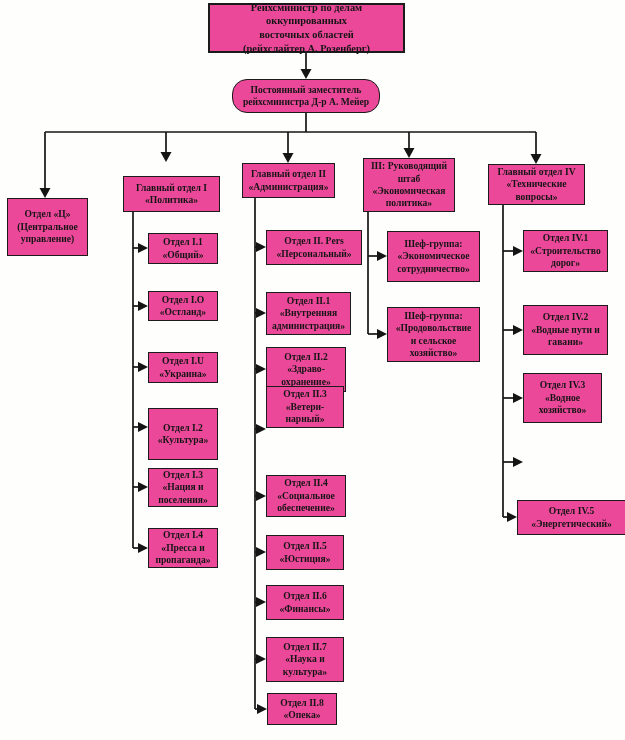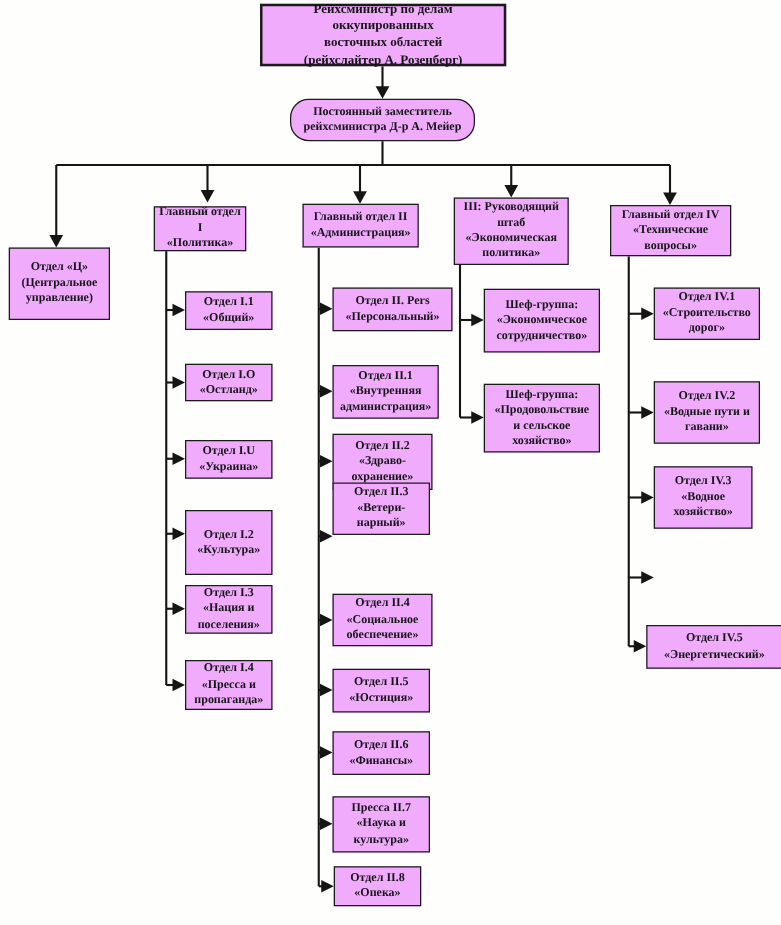--- a/index.html
+++ b/index.html
@@ -7,21 +7,21 @@
     position:relative;
     width:625px;height:740px;
     background:#fefefc;
     font-family:"Liberation Serif","DejaVu Serif",serif;
     overflow:hidden;
   }
   #conn{position:absolute;left:0;top:0;width:625px;height:740px;}
   .node{
     position:absolute;
     box-sizing:border-box;
-    background:#f0abfc;
+    background:#ec4899;
     border:1.4px solid #1b1b1b;
     color:#151515;
     font-size:9.6px;
     font-weight:bold;
     line-height:1.3;
     display:flex;
     align-items:center;
     justify-content:center;
     text-align:center;
     white-space:pre-line;
@@ -102,21 +102,21 @@
   <div class="node thick" style="left:208px;top:3px;width:197px;height:50px">Рейхсминистр по делам оккупированных
 восточных областей
 (рейхслайтер А. Розенберг)</div>
   <div class="node dashy" style="left:232px;top:79px;width:148px;height:34px">Постоянный заместитель
 рейхсминистра Д-р А. Мейер</div>
 
   <div class="node" style="left:7px;top:198px;width:81px;height:58px">Отдел «Ц»
 (Центральное
 управление)</div>
 
-  <div class="node" style="left:123px;top:165px;width:74px;height:36px">Главный отдел I
+  <div class="node" style="left:123px;top:176px;width:97px;height:36px">Главный отдел I
 «Политика»</div>
   <div class="node" style="left:148px;top:233px;width:70px;height:31px">Отдел I.1
 «Общий»</div>
   <div class="node" style="left:148px;top:291px;width:70px;height:30px">Отдел I.O
 «Остланд»</div>
   <div class="node" style="left:148px;top:352px;width:70px;height:31px">Отдел I.U
 «Украина»</div>
   <div class="node" style="left:148px;top:408px;width:70px;height:52px">Отдел I.2
 «Культура»</div>
   <div class="node" style="left:148px;top:468px;width:70px;height:39px">Отдел I.3
@@ -139,21 +139,21 @@
   <div class="node" style="left:266px;top:386px;width:78px;height:42px">Отдел II.3
 «Ветери-
 нарный»</div>
   <div class="node" style="left:266px;top:475px;width:80px;height:42px">Отдел II.4
 «Социальное
 обеспечение»</div>
   <div class="node" style="left:266px;top:535px;width:78px;height:35px">Отдел II.5
 «Юстиция»</div>
   <div class="node" style="left:266px;top:585px;width:78px;height:35px">Отдел II.6
 «Финансы»</div>
-  <div class="node" style="left:266px;top:637px;width:78px;height:45px">Пресса II.7
+  <div class="node" style="left:266px;top:637px;width:78px;height:45px">Отдел II.7
 «Наука и
 культура»</div>
   <div class="node" style="left:267px;top:693px;width:70px;height:32px">Отдел II.8
 «Опека»</div>
 
   <div class="node" style="left:363px;top:158px;width:92px;height:54px">III: Руководящий
 штаб
 «Экономическая
 политика»</div>
   <div class="node" style="left:387px;top:231px;width:93px;height:51px">Шеф-группа:

